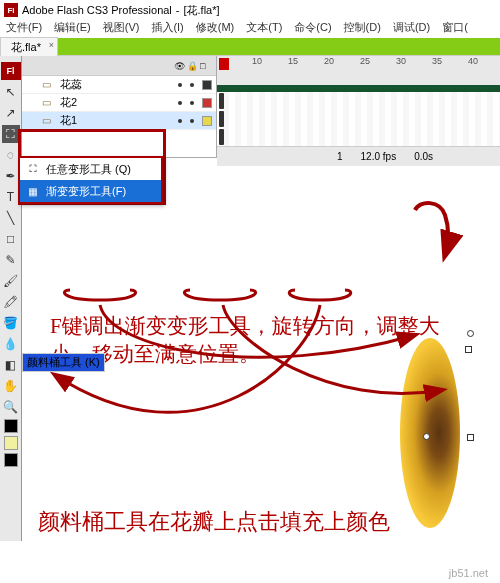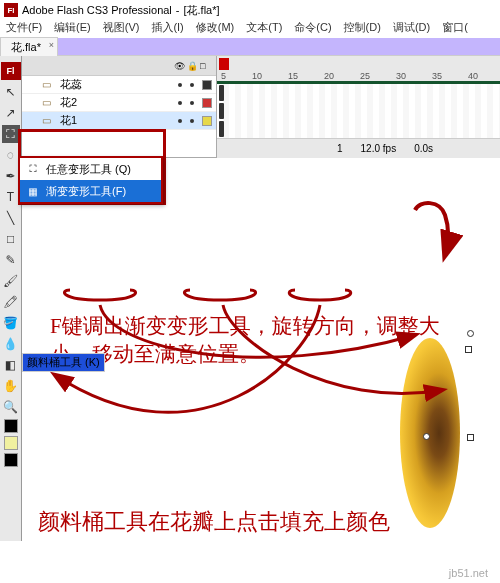--- a/index.html
+++ b/index.html
@@ -1,21 +1,21 @@
 <!DOCTYPE html>
 <html><head>
 <meta charset="utf-8">
 <style>
 * { margin: 0; padding: 0; box-sizing: border-box; font-family: "Microsoft YaHei", sans-serif; }
 body { width: 500px; height: 583px; background: #fff; overflow: hidden; position: relative; font-size: 11px; }
 .titlebar { height: 20px; background: #fff; display: flex; align-items: center; padding-left: 4px; gap: 4px; }
 .fl-icon { width: 14px; height: 14px; background: #a00000; color: #fff; font-size: 8px; font-weight: bold; display: flex; align-items: center; justify-content: center; }
 .menubar { height: 18px; display: flex; gap: 12px; padding-left: 6px; align-items: flex-start; color: #333; }
 .menu-item { cursor: pointer; }
-.docbar { height: 18px; background: #c4b5fd; border-bottom: 1px solid #ccc; display: flex; align-items: center; }
+.docbar { height: 18px; background: #84cc16; border-bottom: 1px solid #ccc; display: flex; align-items: center; }
 .doc-tab { position: relative; padding: 2px 16px 2px 10px; background: #f5f5f5; border: 1px solid #ccc; border-bottom: none; }
 .doc-close { position: absolute; right: 3px; top: 2px; font-size: 9px; color: #666; }
 .main-row { display: flex; height: 485px; }
 .toolbox { width: 22px; background: #e8e8e8; border-right: 1px solid #999; display: flex; flex-direction: column; align-items: center; padding-top: 6px; gap: 3px; position: relative; }
 .fl-tab { width: 20px; height: 18px; background: #a00000; color: #fff; font-size: 9px; font-weight: bold; display: flex; align-items: center; justify-content: center; }
 .tool-btn { width: 18px; height: 18px; display: flex; align-items: center; justify-content: center; font-size: 12px; cursor: pointer; color: #333; }
 .tool-btn.selected { background: #555; color: #fff; }
 .tool-swatch { width: 14px; height: 14px; border: 1px solid #999; }
 .stage-area { flex: 1; position: relative; background: #fff; }
 .timeline { height: 102px; border-bottom: 1px solid #aaa; background: #f0f0f0; display: flex; }
@@ -23,21 +23,21 @@
 .layer-header { height: 20px; background: #e0e0e0; display: flex; align-items: center; justify-content: flex-end; gap: 3px; padding-right: 6px; border-bottom: 1px solid #ccc; }
 .hdr-ico { width: 10px; height: 10px; font-size: 9px; }
 .layer-row { height: 18px; display: flex; align-items: center; border-bottom: 1px solid #eee; padding-left: 20px; gap: 6px; }
 .layer-row.selected { background: #d4e8ff; }
 .layer-glyph { width: 12px; font-size: 10px; color: #8a6d3b; }
 .layer-name { flex: 1; font-size: 11px; }
 .layer-dots { display: flex; gap: 8px; padding-right: 4px; align-items: center; }
 .dot { width: 4px; height: 4px; background: #333; border-radius: 50%; }
 .sq { width: 10px; height: 10px; border: 1px solid #999; }
 .frames { flex: 1; position: relative; }
-.ruler { height: 28px; background: #e8e8e8; display: flex; align-items: flex-end; font-size: 9px; color: #555; padding-left: 4px; gap: 26px; border-bottom: 3px solid #14532d; }
+.ruler { height: 36px; background: #e8e8e8; display: flex; align-items: flex-start; font-size: 9px; color: #555; padding-left: 4px; gap: 26px; border-bottom: 7px solid #14532d; }
 .playhead { position: absolute; left: 2px; top: 2px; width: 10px; height: 12px; background: #c00; }
 .frame-cells { position: relative; height: 54px; background: repeating-linear-gradient(to right, #fff 0 6px, #f7f7f7 6px 12px); }
 .kf { position: absolute; width: 5px; height: 16px; background: #333; border-radius: 1px; }
 .status-line { height: 20px; display: flex; align-items: center; gap: 18px; padding-left: 120px; border-top: 1px solid #ccc; background: #e8e8e8; font-size: 10px; }
 .flyout { position: absolute; left: 18px; top: 156px; background: #fff; border: 2px solid #a80000; width: 145px; box-shadow: 2px 2px 4px rgba(0,0,0,.3); z-index: 10; }
 .flyout-item { height: 22px; display: flex; align-items: center; padding-left: 6px; gap: 6px; font-size: 11px; cursor: pointer; }
 .flyout-item.active { background: #1a6fd6; color: #fff; }
 .fly-ico { width: 14px; height: 14px; display: flex; align-items: center; justify-content: center; font-size: 10px; }
 .canvas { position: absolute; left: 0; top: 122px; right: 0; bottom: 0; background: #fff; }
 .anno1 { position: absolute; left: 28px; top: 134px; width: 400px; font-family: "KaiTi", serif; font-size: 21px; color: #b00000; line-height: 1.35; z-index: 5; }

